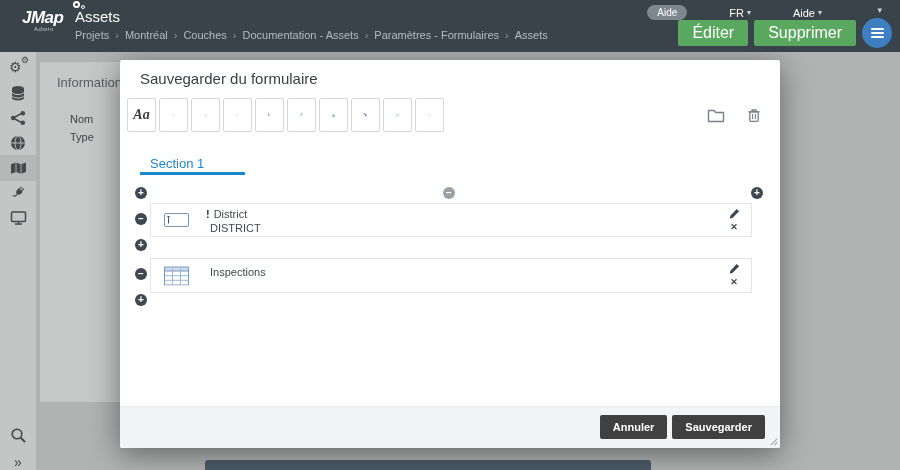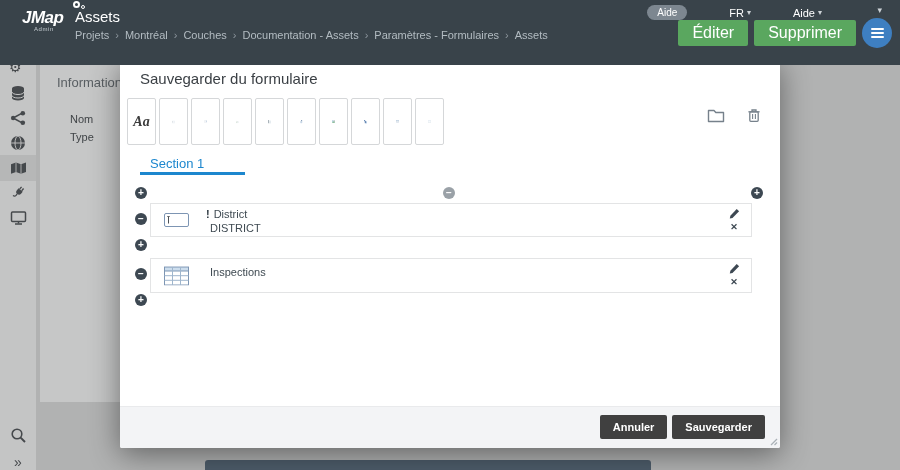--- a/index.html
+++ b/index.html
@@ -3,21 +3,21 @@
 <meta charset="utf-8">
 <style>
   * { box-sizing: border-box; }
   html,body { margin:0; padding:0; }
   body {
     width:900px; height:470px; position:relative; overflow:hidden;
     font-family:"Liberation Sans", sans-serif; background:#d8d9da;
   }
 
   
-  .app-header { position:absolute; top:0; left:0; width:900px; height:65px; background:#39434a; z-index:30;padding-left:48px; }
+  .app-header { position:absolute; top:0; left:0; width:900px; height:52px; background:#39434a; z-index:30;padding-left:48px; }
   .logo { position:absolute; left:22px; top:8px; width:52px; color:#fff; }
   .logo-main { font-style:italic; font-weight:bold; font-size:17px; letter-spacing:-0.5px; position:relative; display:inline-block; }
   .logo-ring-big { position:absolute; width:7px; height:7px; border:2px solid #fff; border-radius:50%; top:-7px; right:-6px; }
   .logo-ring-small { position:absolute; width:4px; height:4px; border:1.5px solid #fff; border-radius:50%; top:-3px; right:-11px; }
   .logo-sub { font-size:6px; color:#c6cdd2; letter-spacing:0.6px; margin-top:-2px; text-align:center; width:44px; }
   .header-title { position:absolute; left:75px; top:8px; font-size:15px; color:#fff; font-weight:500; }
   .breadcrumb { position:absolute; left:75px; top:29px; font-size:11px; color:#b3bcc2; display:flex; gap:6px; align-items:center; white-space:nowrap; }
   .crumb { cursor:pointer; }
   .crumb-sep { color:#8d969d; }
   .header-meta { position:absolute; top:5px; right:78px; display:flex; align-items:center; gap:16px; }
@@ -48,21 +48,21 @@
   .if-0{ top:51px; } .if-1{ top:69px; }
   .bottom-bar { position:absolute; left:169px; top:408px; width:446px; height:60px; background:#5f7182; border-radius:3px 3px 0 0; }
 
   
   .overlay { position:absolute; top:52px; left:0; width:900px; height:418px; background:rgba(0,0,0,0.18); z-index:10; }
 
   
   .modal { position:absolute; left:120px; top:60px; width:660px; height:388px; background:#fff; z-index:20; border-radius:2px; box-shadow:0 6px 30px rgba(0,0,0,0.45); }
   .modal-title { position:absolute; left:20px; top:10px; font-size:15px; color:#3a3f44; font-weight:500; }
   .toolbar { position:absolute; left:7px; top:38px; display:flex; gap:3px; }
-  .tool-btn { width:29px; height:47px; background:#fff; border:1px solid #d5d7d9; border-radius:2px; display:flex; align-items:center; justify-content:center; padding:12px; cursor:pointer; }
+  .tool-btn { width:29px; height:34px; background:#fff; border:1px solid #d5d7d9; border-radius:2px; display:flex; align-items:center; justify-content:center; padding:12px; cursor:pointer; }
   .label-glyph { font-family:"Liberation Serif", serif; font-style:italic; font-weight:bold; font-size:14px; color:#3c3c3c; }
   .modal-top-icons { position:absolute; top:43px; right:14px; display:flex; gap:14px; }
   .icon-btn { width:24px; height:24px; border:none; background:transparent; display:flex; align-items:center; justify-content:center; padding:0; cursor:pointer; }
 
   .tab { position:absolute; left:20px; top:96px; width:105px; color:#1d87ce; font-size:13px; padding-left:10px; cursor:pointer; }
   .tab-underline { position:absolute; left:20px; top:112px; width:105px; height:3px; background:#1d87ce; }
 
   .circ { width:12px; height:12px; border-radius:50%; background:#3d4852; color:#fff; display:flex; align-items:center; justify-content:center; font-size:10px; line-height:10px; font-weight:bold; position:absolute; cursor:pointer; padding:0; border:none; font-family:inherit; }
   .circ.gray { background:#9aa1a7; }
   .c-add-top-left{ left:15px; top:127px; }

